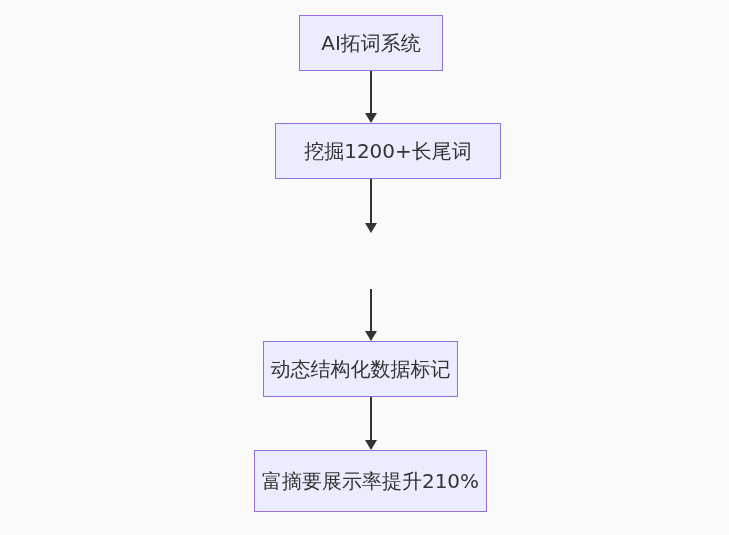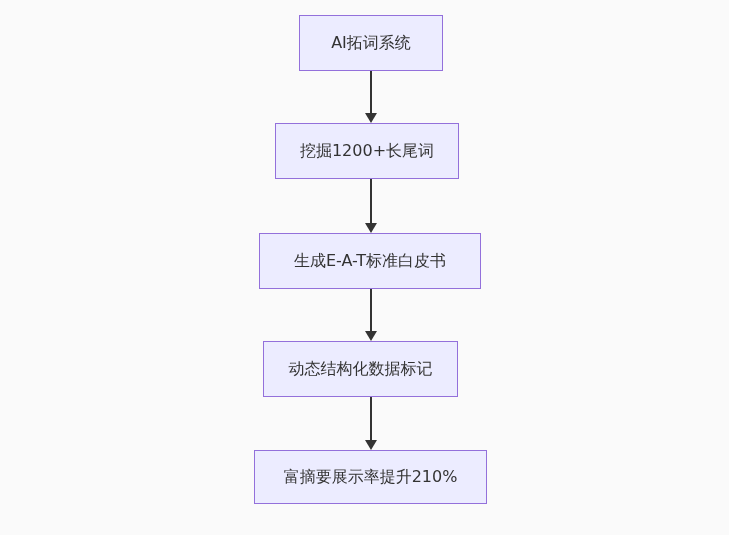--- a/index.html
+++ b/index.html
@@ -13,28 +13,28 @@
   }
   .canvas { position: absolute; inset: 0; }
   .node {
     position: absolute;
     box-sizing: border-box;
     border: 1px solid var(--node-border, #9370DB);
     background: var(--node-fill, #ECECFF);
     display: flex;
     align-items: center;
     justify-content: center;
-    font-size: 16px;
+    font-size: 20px;
     color: var(--text, #333333);
   }
   .node-1 { left: 299px; top: 15px;  width: 144px; height: 56px; }
-  .node-2 { left: 275px; top: 123px; width: 184px; height: 56px; }
+  .node-2 { left: 275px; top: 123px; width: 226px; height: 56px; }
   .node-3 { left: 259px; top: 233px; width: 222px; height: 56px; }
   .node-4 { left: 263px; top: 341px; width: 195px; height: 56px; }
-  .node-5 { left: 254px; top: 450px; width: 233px; height: 54px; }
+  .node-5 { left: 254px; top: 450px; width: 233px; height: 62px; }
 
   .arrow {
     position: absolute;
     left: 365px;            
     width: 12px;
     display: flex;
     flex-direction: column;
     align-items: center;
   }
   .arrow .line {
@@ -70,23 +70,20 @@
 
   <div class="node node-2">
     <span>挖掘1200+长尾词</span>
   </div>
 
   <div class="arrow arrow-2">
     <div class="line"></div>
     <div class="head"></div>
   </div>
 
-  <div class="node node-3">
-    <span>生成E-A-T标准白皮书</span>
-  </div>
 
   <div class="arrow arrow-3">
     <div class="line"></div>
     <div class="head"></div>
   </div>
 
   <div class="node node-4">
     <span>动态结构化数据标记</span>
   </div>
 

